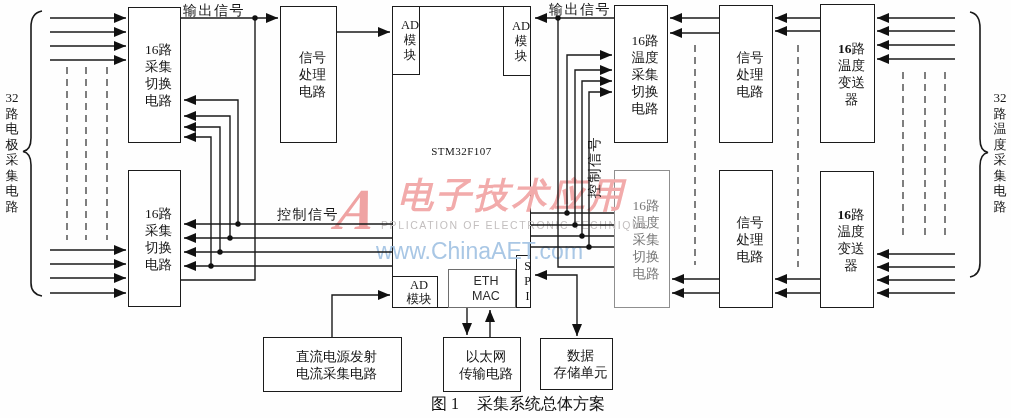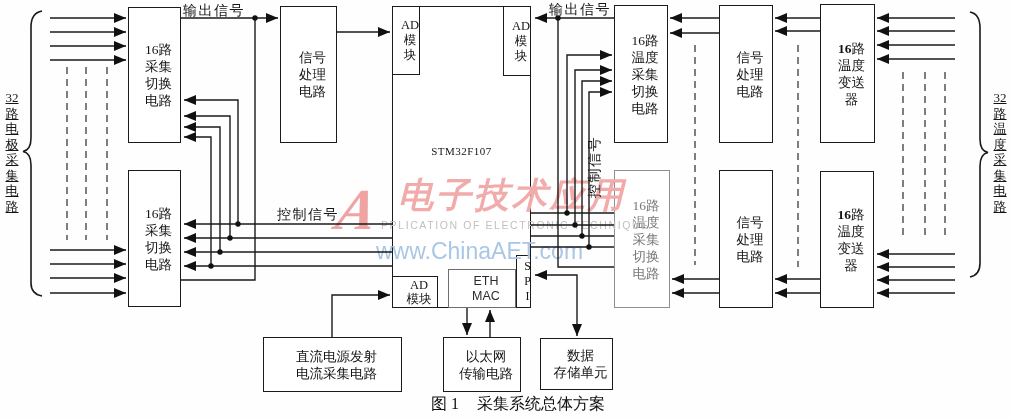--- a/index.html
+++ b/index.html
@@ -12,21 +12,21 @@
     display:flex;align-items:center;justify-content:center;text-align:center;
     white-space:pre-line;font-size:13.5px;line-height:17px;z-index:1;padding-left:8px;
   }
   .box.gray{border-color:#8f8f8f;color:#787878;}
   .box.thin{border-color:#6e6e6e;color:#2b2b2b;}
   .mcu{background:#fff;z-index:0;}
   .mcu-label{position:absolute;left:392px;top:145px;width:139px;text-align:center;
     font-size:11px;letter-spacing:.5px;z-index:1;}
   .lbl{position:absolute;font-size:14px;letter-spacing:1.5px;z-index:6;white-space:nowrap;}
   .side{position:absolute;width:20px;text-align:center;font-size:13px;line-height:15.5px;
-    white-space:pre-line;z-index:2;text-decoration:underline;}
+    white-space:pre-line;z-index:2;}
   .rot{transform:rotate(-90deg);transform-origin:center;width:72px;text-align:center;}
   .caption{position:absolute;left:398px;top:394px;width:240px;text-align:center;
     font-size:16px;color:#101010;z-index:6;}
   .caption .gap{display:inline-block;width:18px;}
   svg.wires{position:absolute;left:0;top:0;z-index:4;}
   .wm{position:absolute;z-index:3;pointer-events:none;}
   .wm-logo{left:338px;top:176px;font-size:58px;font-style:italic;color:#efa3a3;
     transform:skewX(-12deg);font-weight:bold;}
   .wm-cn{left:398px;top:172px;font-size:35px;font-weight:bold;color:#f2abab;
     letter-spacing:3px;font-style:italic;}

